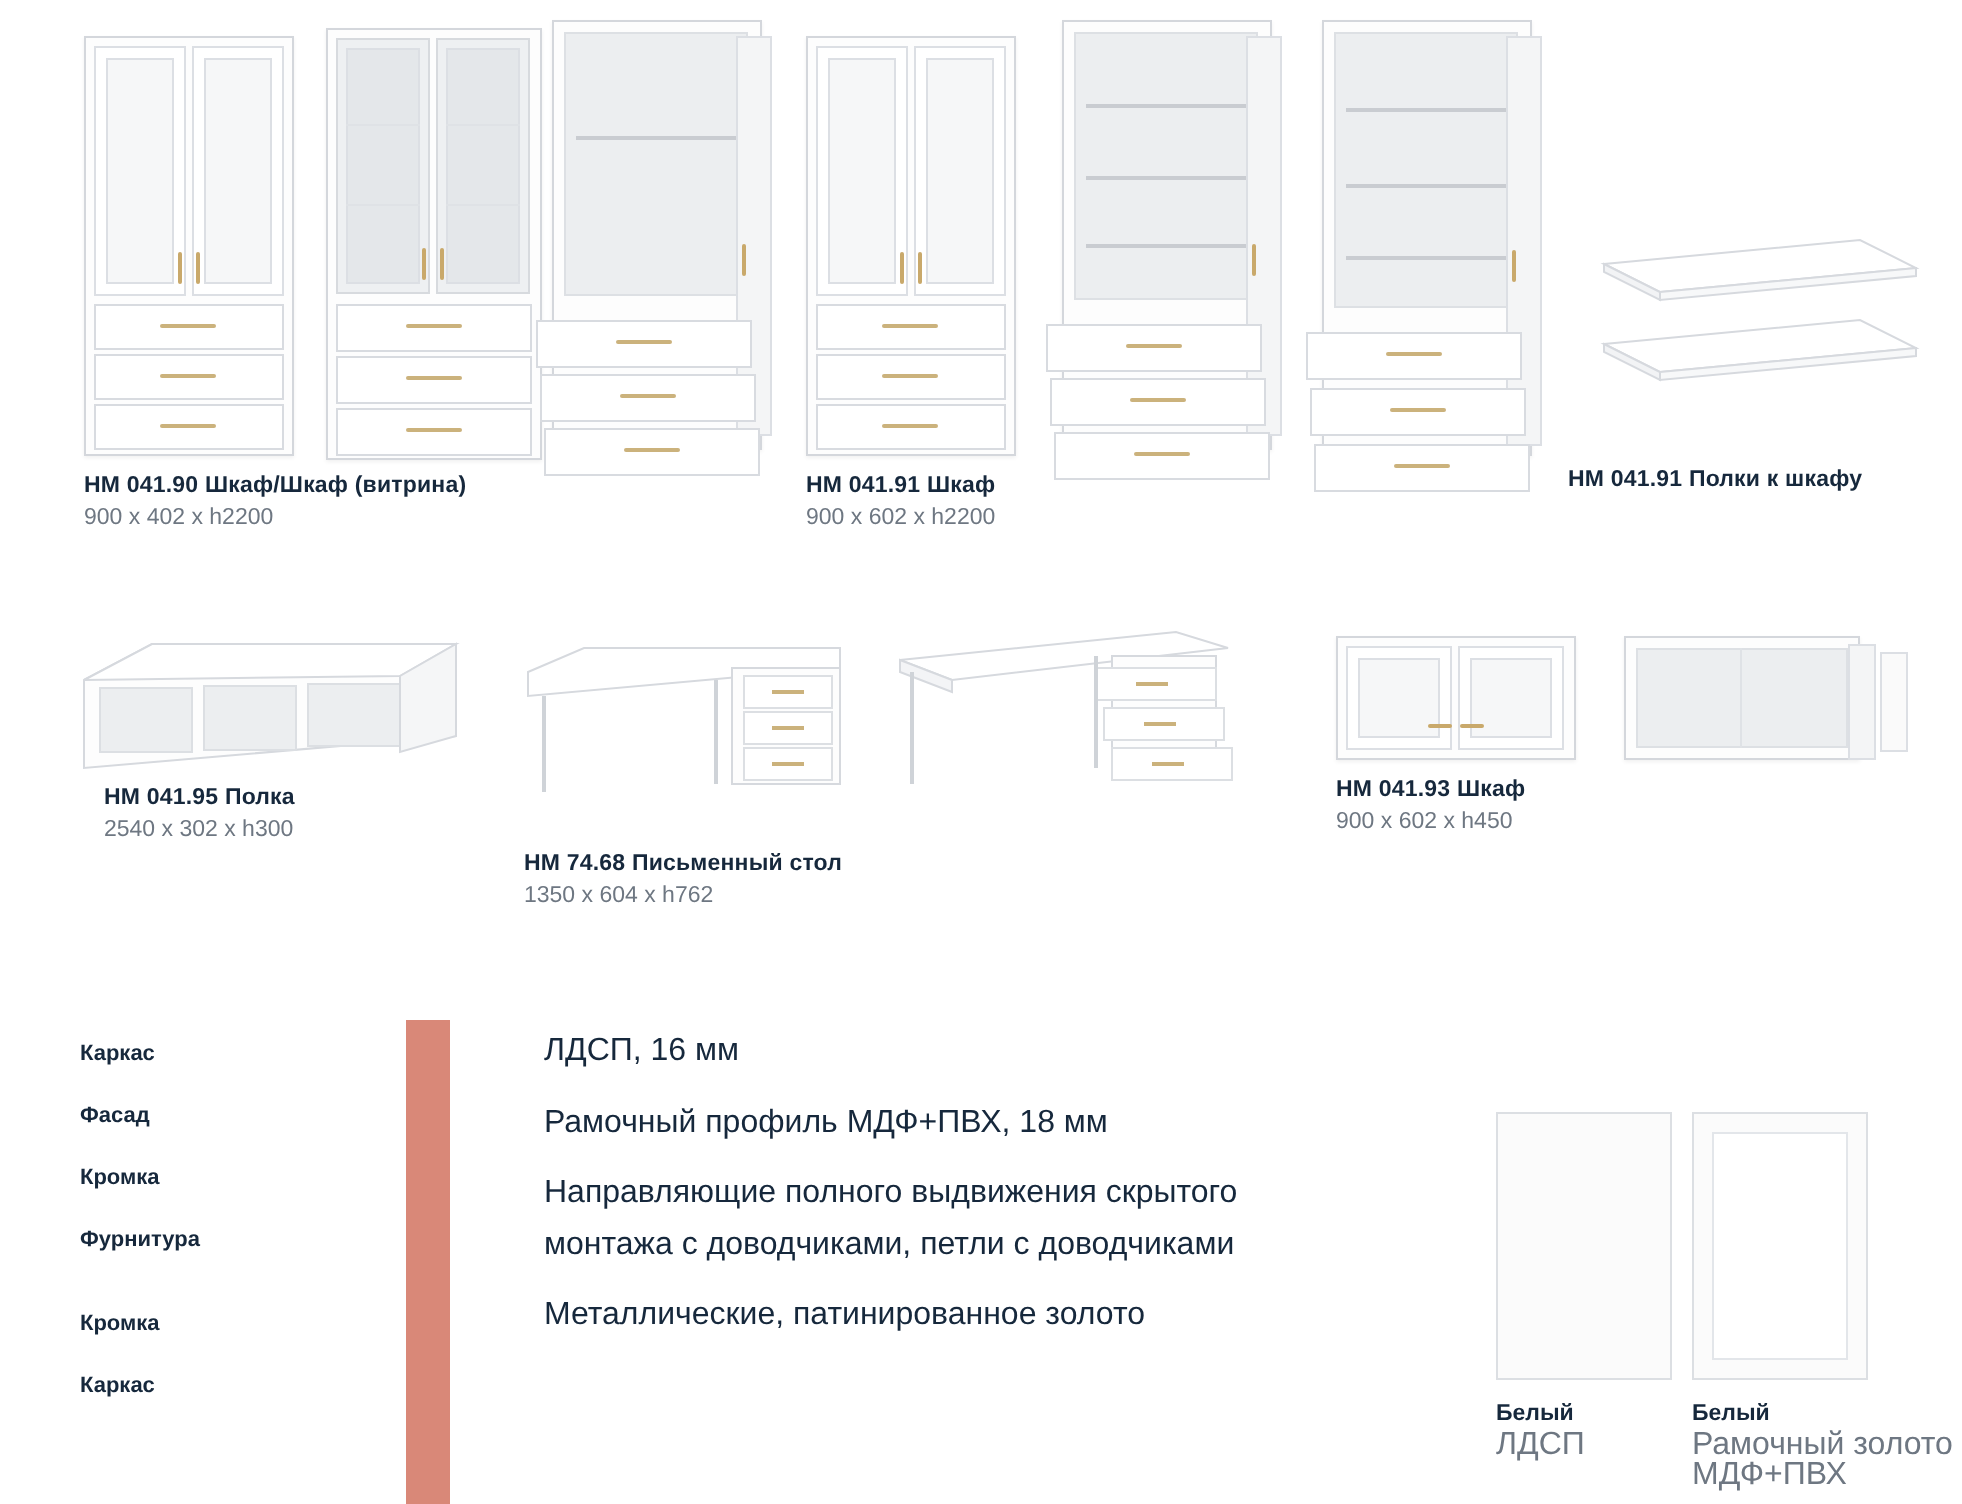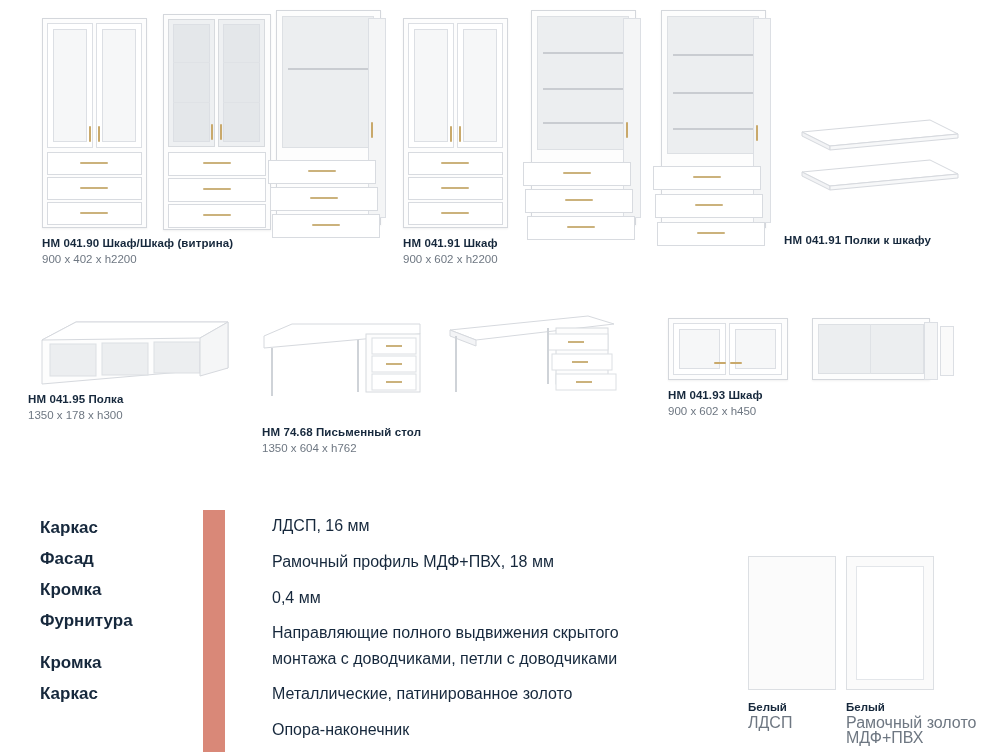--- a/index.html
+++ b/index.html
@@ -57,21 +57,21 @@
   .cap .d {
     font-size: 11.5px;
     color: #6e7782;
     line-height: 16px;
     white-space: nowrap;
   }
 
   
   .spec-labels { position: absolute; left: 40px; top: 512px; width: 160px; }
   .spec-labels div {
-    font-size: 17px;
+    font-size: 11px;
     font-weight: bold;
     color: #16283c;
     line-height: 31px;
   }
   .spec-rule {
     position: absolute;
     left: 203px; top: 510px;
     width: 22px; height: 242px;
     background: #d98878;
   }
@@ -248,23 +248,23 @@
     <svg width="190" height="72" viewBox="0 0 190 72">
       <polygon points="2,22 36,4 188,4 188,50 2,66" fill="#fdfdfd" stroke="#d6d9de" stroke-width="1"></polygon>
       <polygon points="2,22 36,4 188,4 160,20 2,22" fill="#ffffff" stroke="#d6d9de" stroke-width="1"></polygon>
       <rect x="10" y="26" width="46" height="32" fill="#eceef0" stroke="#dcdfe3" stroke-width="1"></rect>
       <rect x="62" y="25" width="46" height="32" fill="#eceef0" stroke="#dcdfe3" stroke-width="1"></rect>
       <rect x="114" y="24" width="46" height="31" fill="#eceef0" stroke="#dcdfe3" stroke-width="1"></rect>
       <polygon points="160,20 188,4 188,50 160,58" fill="#f5f6f7" stroke="#d6d9de" stroke-width="1"></polygon>
     </svg>
   </div>
 
-  <div class="cap" style="left:28px; top:392px;">
+  <div class="cap" style="left:52px; top:392px;">
     <div class="t">НМ 041.95 Полка</div>
-    <div class="d">1350 x 178 x h300</div>
+    <div class="d">2540 x 302 x h300</div>
   </div>
 
   <div class="fig" style="left:262px; top:318px; width:160px; height:82px;">
     <svg width="160" height="82" viewBox="0 0 160 82">
       <polygon points="2,18 30,6 158,6 158,16 2,30" fill="#ffffff" stroke="#d6d9de" stroke-width="1"></polygon>
       <rect x="104" y="16" width="54" height="58" fill="#fdfdfd" stroke="#d6d9de" stroke-width="1"></rect>
       <rect x="110" y="20" width="44" height="16" fill="#ffffff" stroke="#dcdfe3" stroke-width="1"></rect>
       <rect x="110" y="38" width="44" height="16" fill="#ffffff" stroke="#dcdfe3" stroke-width="1"></rect>
       <rect x="110" y="56" width="44" height="16" fill="#ffffff" stroke="#dcdfe3" stroke-width="1"></rect>
       <rect x="124" y="27" width="16" height="2" fill="#cbb27c"></rect>
@@ -330,25 +330,23 @@
   </div>
 
   <div class="spec-rule">
     <div class="head"></div>
     <div class="tail"></div>
   </div>
 
   <div class="spec-values">
     <p>ЛДСП, 16 мм</p>
     <p class="gap">Рамочный профиль МДФ+ПВХ, 18 мм</p>
-    <p class="gap">0,4 мм</p>
     <p class="gap tight">Направляющие полного выдвижения скрытого</p>
     <p class="tight">монтажа с доводчиками, петли с доводчиками</p>
     <p class="gap">Металлические, патинированное золото</p>
-    <p class="gap">Опора-наконечник</p>
   </div>
 
   <div class="swatch" style="left:748px; top:556px; width:88px; height:134px;"></div>
   <div class="sw-cap" style="left:748px; top:700px;">
     <div class="n">Белый</div>
     <div class="s">ЛДСП</div>
   </div>
 
   <div class="swatch" style="left:846px; top:556px; width:88px; height:134px;">
     <div class="swatch-inner"></div>

